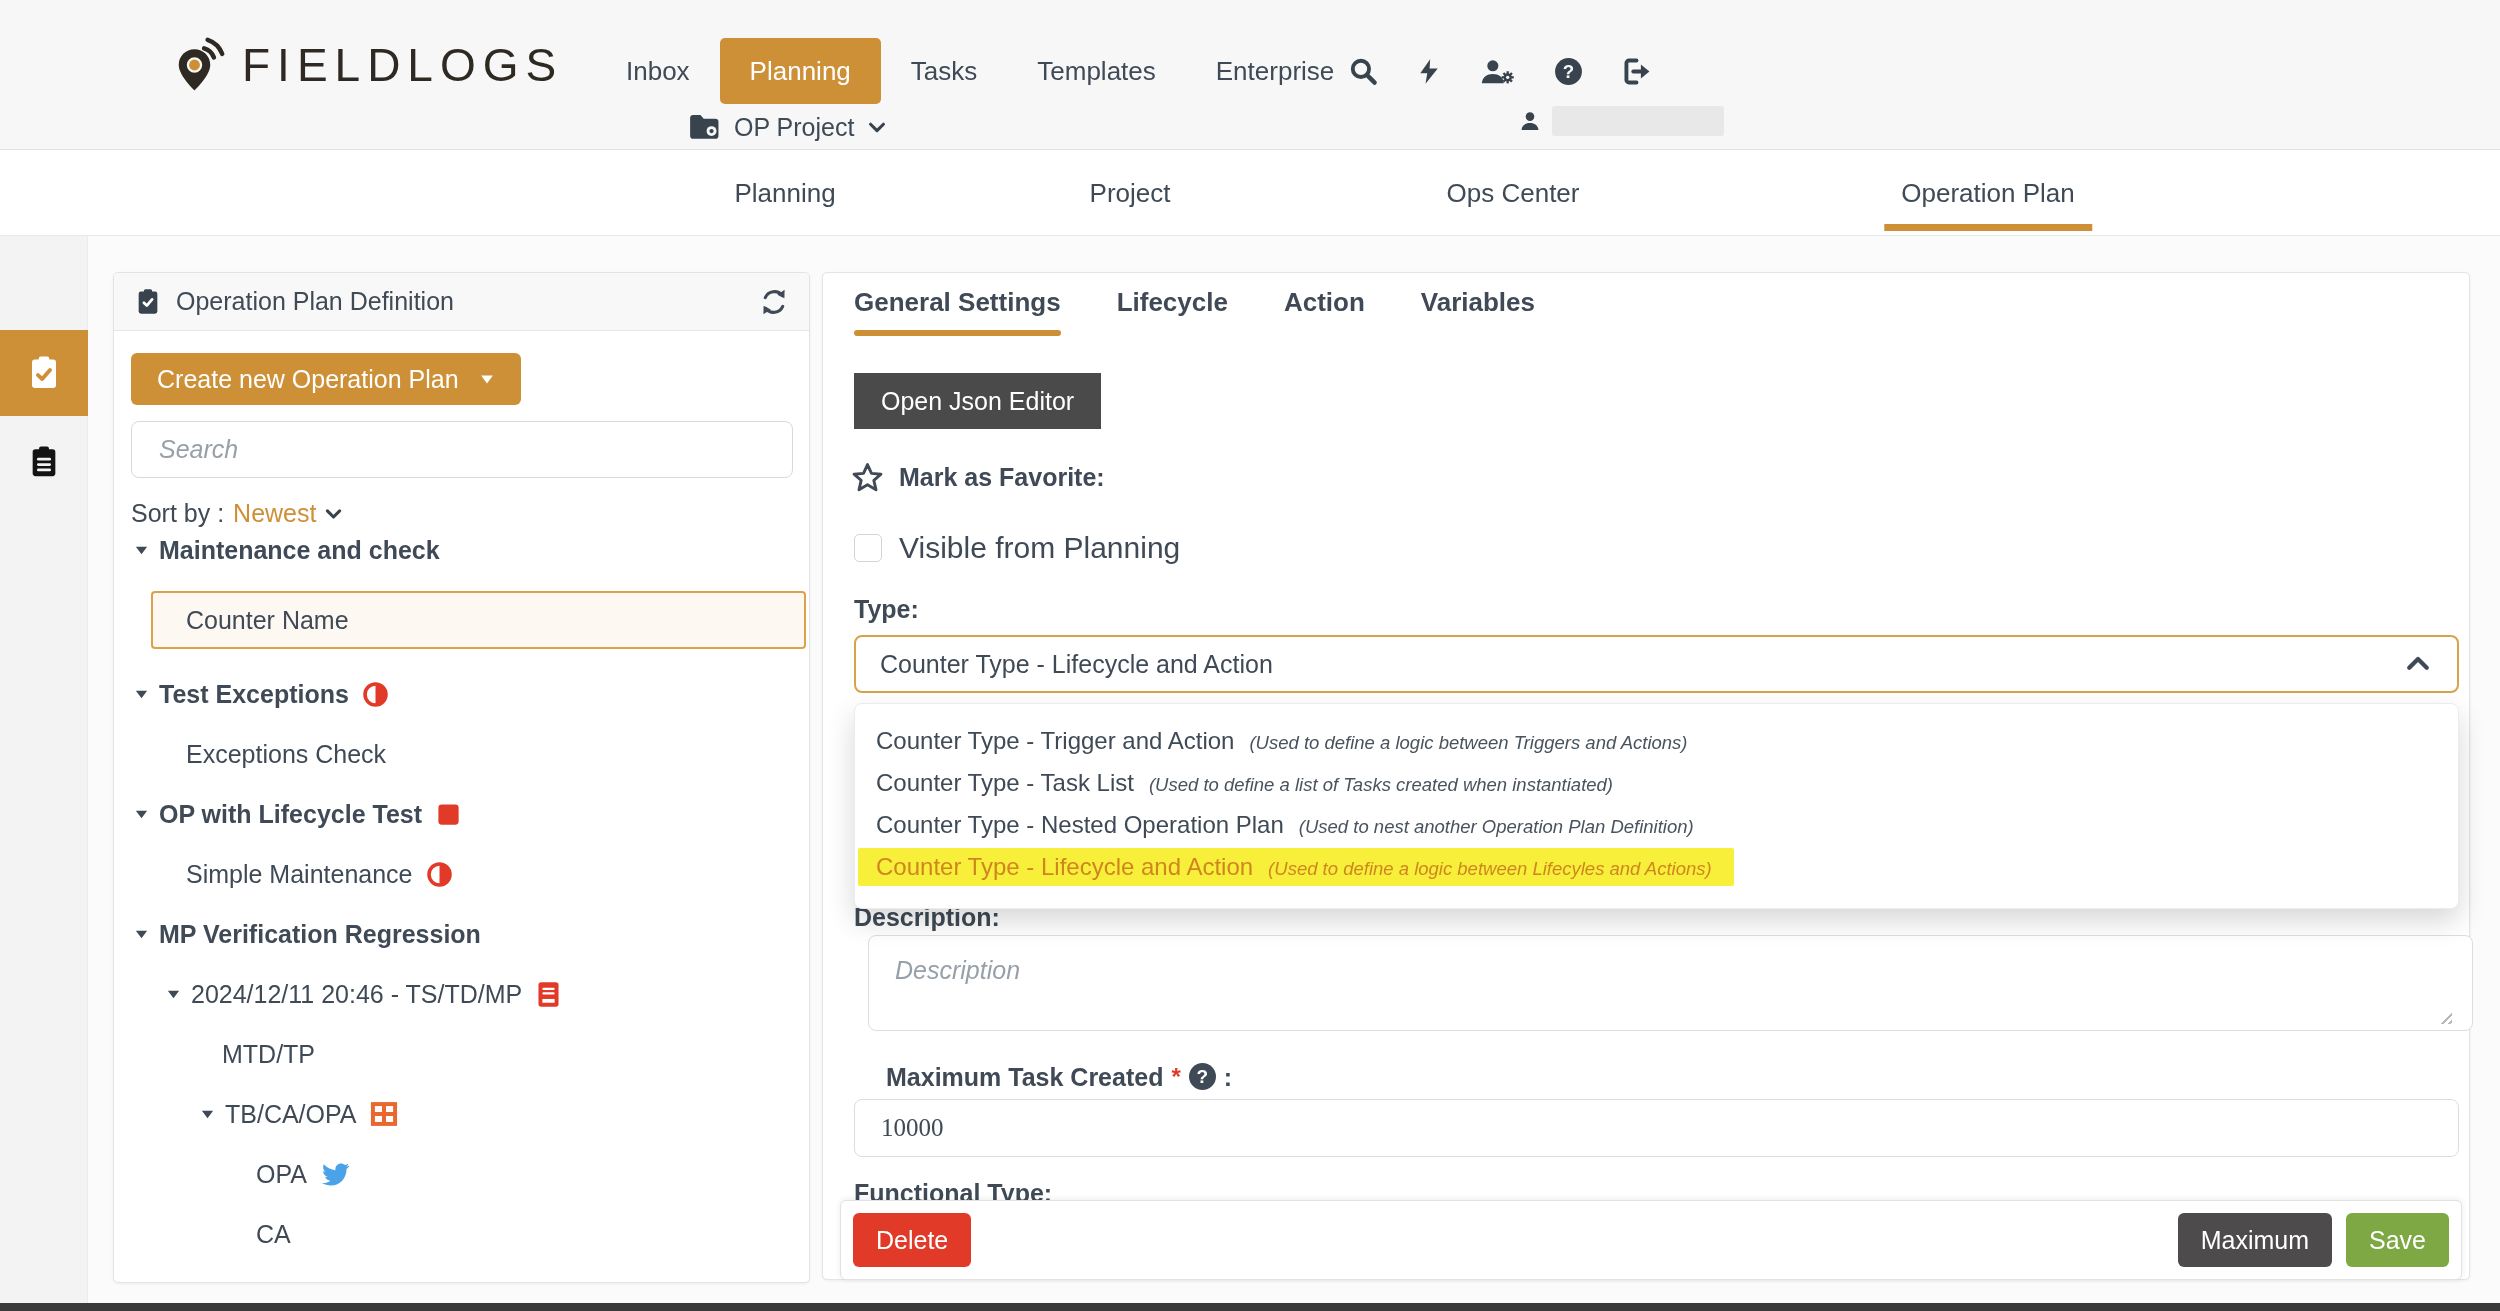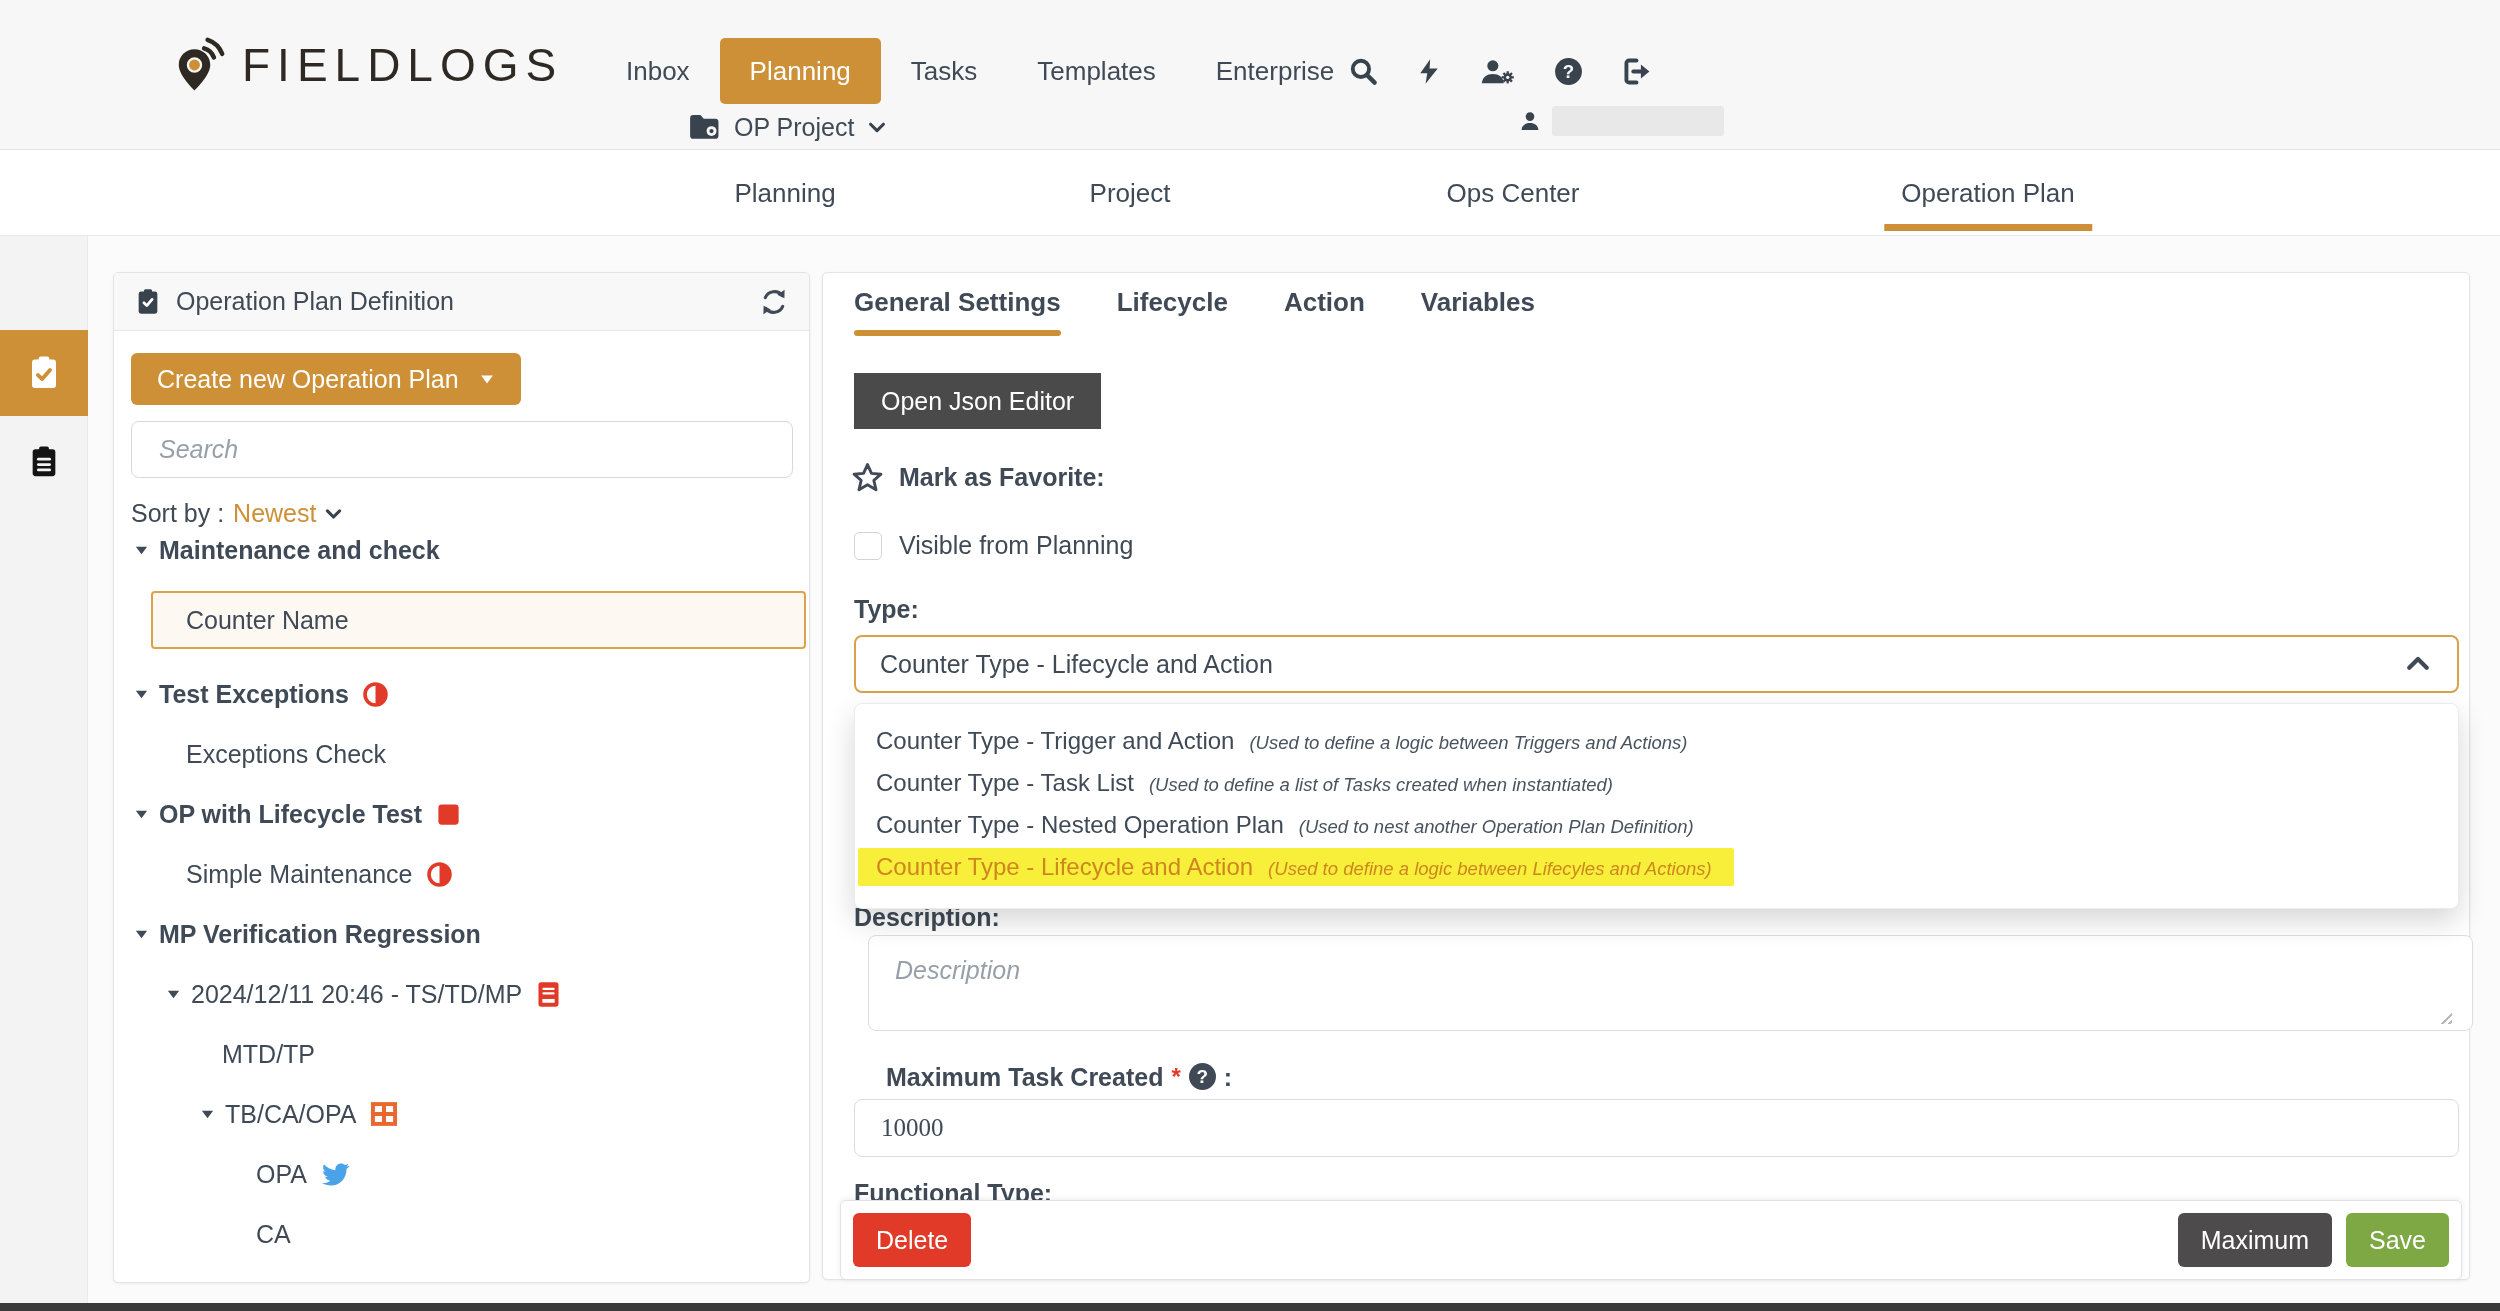--- a/index.html
+++ b/index.html
@@ -59,21 +59,21 @@
   .tree-box{height:58px;margin:0 0 26px 37px;width:655px;border:2px solid #dca24b;background:#fdf8f1;border-radius:4px;display:flex;align-items:center;padding-left:33px;font-size:25px;cursor:pointer;}
 
   
   .main-card{left:822px;top:272px;width:1648px;height:1008px;}
   .tabs{position:absolute;left:31px;top:14px;display:flex;gap:56px;}
   .tab{font-size:26px;font-weight:700;position:relative;padding-bottom:18px;cursor:pointer;}
   .tab.active::after{content:"";position:absolute;left:0;right:0;bottom:0;height:6px;background:var(--accent);border-radius:3px;}
   .json-btn{position:absolute;left:31px;top:100px;height:56px;padding:0 27px;background:var(--dark-btn);color:#fff;font-size:25px;border:none;border-radius:0;cursor:pointer;font-family:inherit;}
   .fav-row{position:absolute;left:28px;top:188px;display:flex;align-items:center;gap:15px;font-size:25px;font-weight:700;}
   .fav-row .star{color:var(--text);cursor:pointer;}
-  .check-row{position:absolute;left:31px;top:258px;display:flex;align-items:center;gap:17px;font-size:25px;}
+  .check-row{position:absolute;left:31px;top:258px;display:flex;align-items:center;gap:17px;font-size:30px;}
   .checkbox{width:28px;height:28px;border:1px solid #d4d4d4;border-radius:5px;background:#fff;cursor:pointer;}
   .field-label{position:absolute;left:31px;font-size:25px;font-weight:700;}
   .select{position:absolute;left:31px;top:362px;width:1605px;height:58px;border:2px solid #dba14a;border-radius:8px;display:flex;align-items:center;padding:0 24px;font-size:25px;background:#fff;cursor:pointer;}
   .select .chev{margin-left:auto;color:var(--text);}
   .dropdown{position:absolute;left:31px;top:430px;width:1605px;height:206px;background:#fff;border:1px solid #ececec;border-radius:8px;box-shadow:0 12px 28px rgba(0,0,0,.16);padding-top:16px;z-index:5;}
   .opt{height:42px;display:flex;align-items:center;padding-left:3px;cursor:pointer;}
   .opt-inner{display:inline-flex;align-items:center;height:38px;padding:0 22px 0 18px;border-radius:2px;}
   .opt-label{font-size:24px;color:var(--text);}
   .opt-note{font-size:18.5px;font-style:italic;color:#49535d;margin-left:15px;padding-top:3px;}
   .opt.highlighted .opt-inner{background:var(--highlight);}

